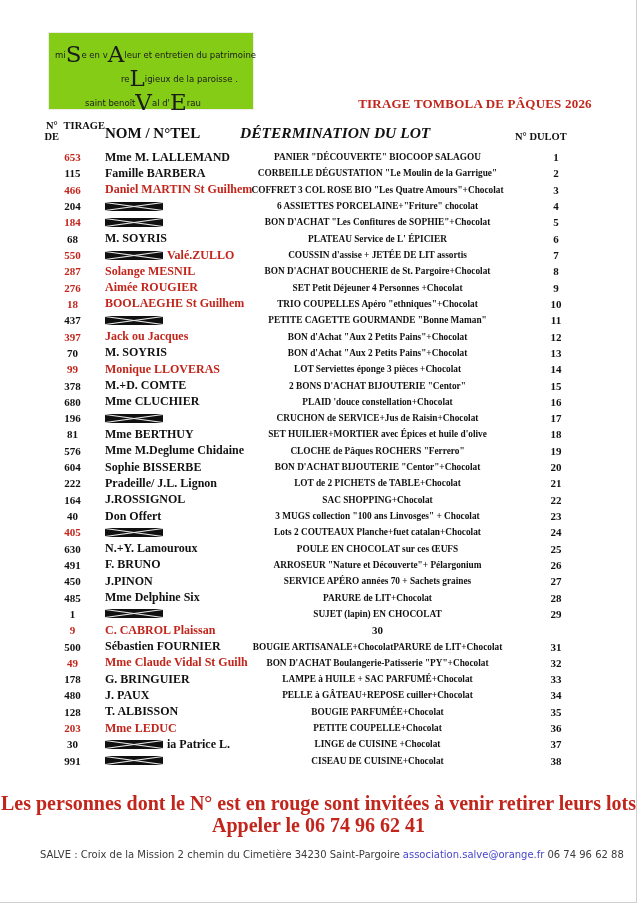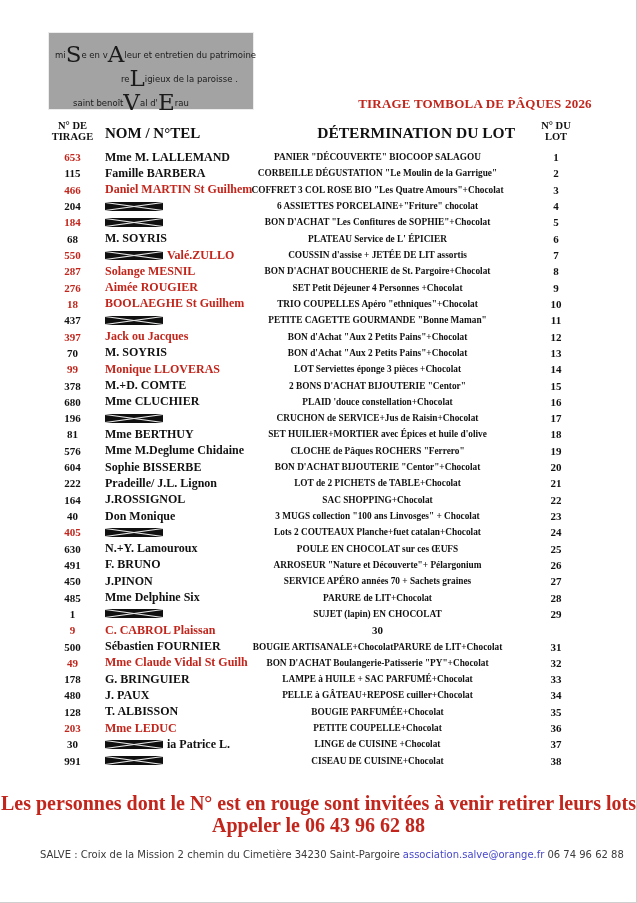--- a/index.html
+++ b/index.html
@@ -1,34 +1,34 @@
 <!DOCTYPE html>
 <html><head>
 <meta charset="utf-8">
 <style>
   html,body{margin:0;padding:0;background:#fff;}
   .page{position:relative;width:637px;height:903px;background:#fff;box-sizing:border-box;
         border-right:1px solid #cfcfcf;border-bottom:1px solid #cfcfcf;overflow:hidden;
         font-family:"Liberation Serif",serif;}
   
-  .logo{position:absolute;left:48px;top:32px;width:206px;height:78px;background:#a3a3a3;border:1px solid #ececec;box-sizing:border-box;}
+  .logo{position:absolute;left:48px;top:32px;width:206px;height:78px;background:#84cc16;border:1px solid #ececec;box-sizing:border-box;}
   .logo-line{white-space:nowrap;font-family:"DejaVu Sans",sans-serif;font-size:8.5px;color:#1b1b1b;height:24px;display:flex;align-items:flex-end;}
   .logo-line .bg{font-family:"DejaVu Serif",serif;font-size:23px;font-weight:400;line-height:18px;position:relative;top:3px;}
   .l1{margin:3px 0 0 6px;}
   .l2{margin:0 0 0 72px;}
-  .l3{margin:0 0 0 24px;}
+  .l3{margin:0 0 0 36px;}
   
   .title{position:absolute;left:350px;top:96px;width:250px;text-align:center;
          font-weight:bold;font-size:13px;color:#c2251b;letter-spacing:.2px;}
   
   .thead,.trow{display:grid;grid-template-columns:65px 135px 275px 82px;width:557px;}
   .thead{position:absolute;left:40px;top:120px;align-items:end;font-weight:bold;color:#111;}
-  .th.c1,.th.c4{font-size:10.5px;line-height:11px;text-align:center;display:flex;flex-direction:column;}
+  .th.c1,.th.c4{font-size:10.5px;line-height:11px;text-align:center;display:flex;flex-direction:row;}
   .th.c2{font-size:15px;text-align:left;padding-bottom:0;}
-  .th.c3{font-size:15.5px;text-align:right;}
+  .th.c3{font-size:15.5px;text-align:left;font-style:italic;}
   .tbody{position:absolute;left:40px;top:149px;width:557px;}
   .trow{height:16.32px;align-items:center;}
   .td{font-weight:bold;color:#111;}
   .td.c1{font-size:11px;text-align:center;}
   .td.c2{font-size:12px;text-align:left;display:flex;align-items:center;gap:4px;white-space:nowrap;}
   .td.c3{font-size:9.3px;text-align:center;white-space:nowrap;}
   .td.c4{font-size:11px;text-align:center;}
   .red{color:#c2251b;}
   .redact{display:inline-flex;line-height:0;}
   
@@ -329,21 +329,21 @@
       <span class="nm">J.ROSSIGNOL</span>
     </div>
     <div class="td c3">SAC SHOPPING+Chocolat</div>
     <div class="td c4">22</div>
   </div>
 
   <div class="trow">
     <div class="td c1">40</div>
     <div class="td c2">
 
-      <span class="nm">Don Monique</span>
+      <span class="nm">Don Offert</span>
     </div>
     <div class="td c3">3 MUGS collection "100 ans Linvosges" + Chocolat</div>
     <div class="td c4">23</div>
   </div>
 
   <div class="trow">
     <div class="td c1 red">405</div>
     <div class="td c2">
       <span class="redact">
             <svg width="58" height="9" xmlns="http://www.w3.org/2000/svg">
@@ -511,18 +511,18 @@
           </span>
 
     </div>
     <div class="td c3">CISEAU DE CUISINE+Chocolat</div>
     <div class="td c4">38</div>
   </div>
 </div>
 
   <div class="notice">
     <div>Les personnes dont le N° est en rouge sont invitées à venir retirer leurs lots</div>
-    <div>Appeler le 06 43 96 62 88</div>
+    <div>Appeler le 06 74 96 62 41</div>
   </div>
 
   <div class="contact"><span>SALVE : Croix de la Mission 2 chemin du Cimetière 34230 Saint-Pargoire</span><span class="email">association.salve@orange.fr</span><span>06 74 96 62 88</span></div>
 
 </div>
 
 </body></html>

